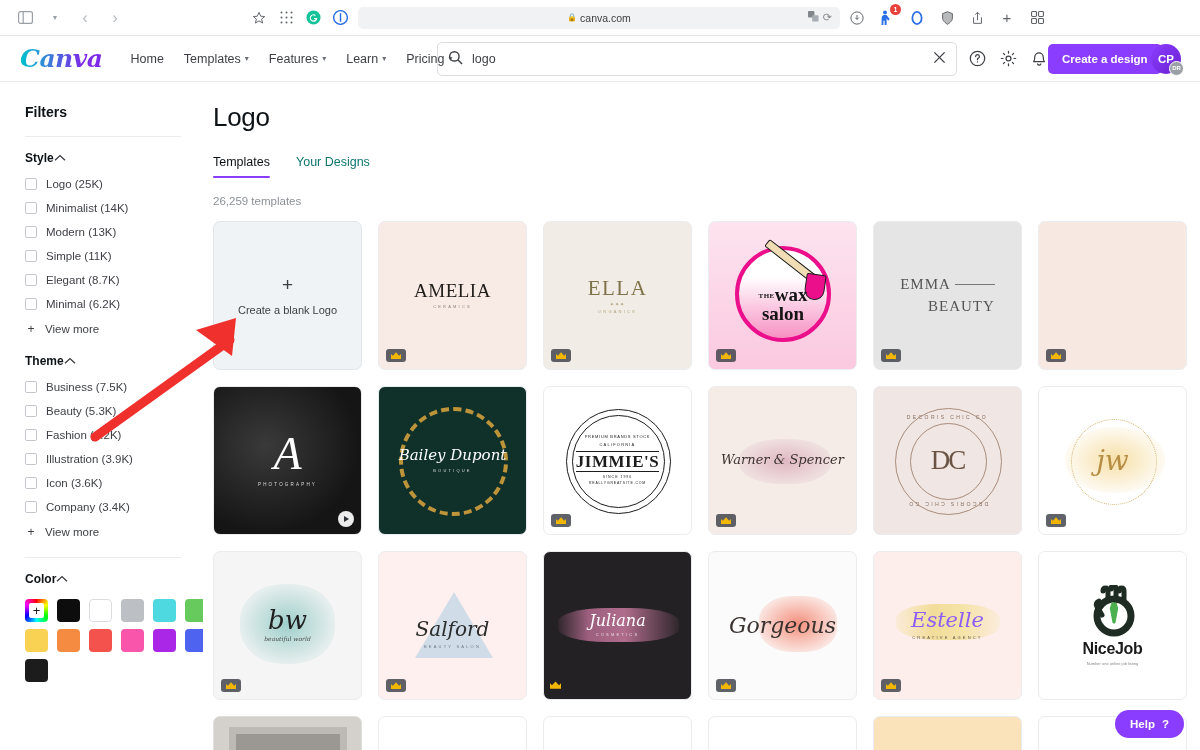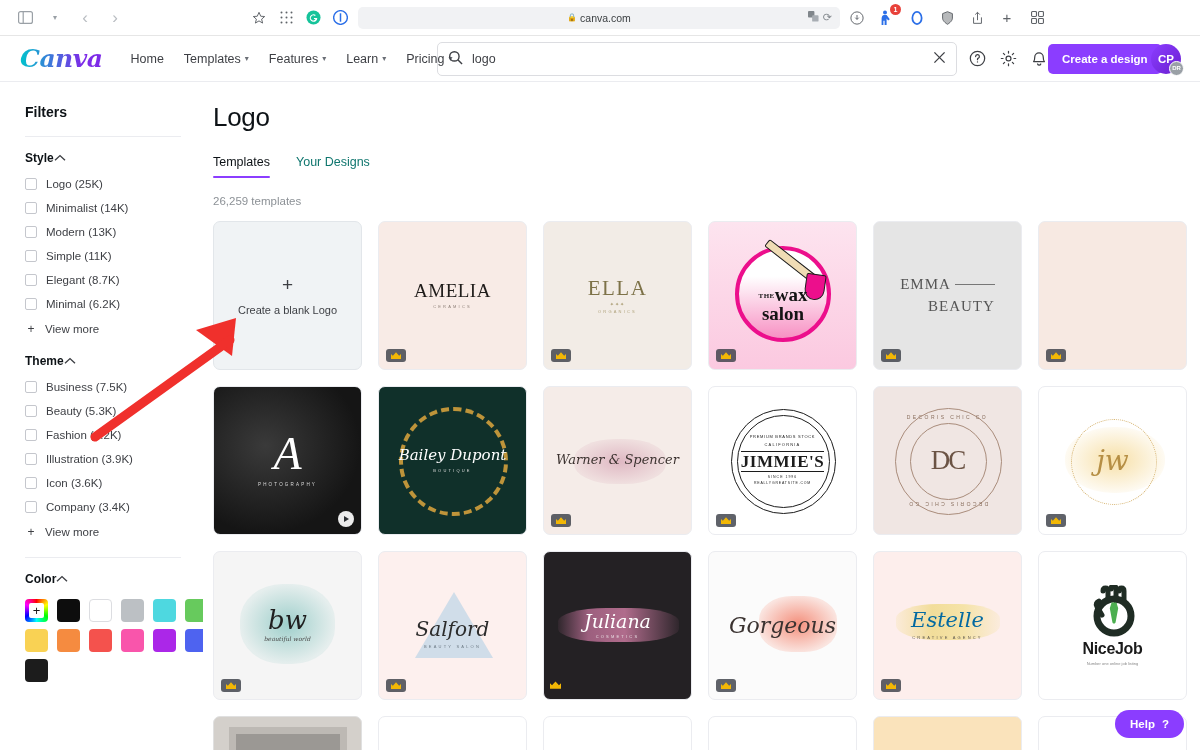--- a/index.html
+++ b/index.html
@@ -605,32 +605,20 @@
       <div class="card" style="background:#10302a">
         <div style="position:relative;width:100%;height:100%;display:flex;align-items:center;justify-content:center;">
           <div style="position:absolute;left:20px;top:20px;width:109px;height:109px;border-radius:50%;border:4px dashed #c99a3b;opacity:0.95;"></div>
           <div class="art" style="z-index:2;">
             <div style="font-family:'DejaVu Serif',serif;font-style:italic;font-size:15px;color:#fff;">Bailey Dupont</div>
             <div class="tiny-track" style="color:#ddd;margin-top:6px;">BOUTIQUE</div>
           </div>
         </div>
       </div>
 
-      <div class="card" style="background:#f5ece8">
-        <div style="position:relative;width:100%;height:100%;display:flex;align-items:center;justify-content:center;">
-          <div style="position:absolute;left:30px;top:52px;width:92px;height:45px;background:radial-gradient(ellipse,#dfb8c3 0%,rgba(223,184,195,0.25) 70%);border-radius:45%;"></div>
-          <div style="z-index:2;font-family:'DejaVu Serif',serif;font-style:italic;font-size:13px;color:#3c3330;text-align:center;line-height:1.3;">Warner &amp; Spencer</div>
-        </div>
-        <div class="crown">
-          <svg viewBox="0 0 12 9">
-              <path d="M0 2l2.2 2.2L6 0l3.8 4.2L12 2v6H0z" fill="#f2b705"></path>
-            </svg>
-        </div>
-      </div>
-
       <div class="card" style="background:#ffffff">
         <div style="position:relative;width:100%;height:100%;display:flex;align-items:center;justify-content:center;">
           <div style="position:absolute;left:22px;top:22px;width:105px;height:105px;border-radius:50%;border:1.2px solid #1c1c1c;"></div>
           <div style="position:absolute;left:28px;top:28px;width:93px;height:93px;border-radius:50%;border:1px solid #1c1c1c;"></div>
           <div class="art" style="z-index:2;">
             <div style="font-size:4px;letter-spacing:0.7px;color:#1c1c1c;margin-bottom:4px;">PREMIUM BRANDS STOCK</div>
             <div style="font-size:4px;letter-spacing:1.2px;color:#1c1c1c;margin-bottom:3px;">CALIFORNIA</div>
             <div style="border-top:1px solid #1c1c1c;border-bottom:1px solid #1c1c1c;padding:1px 0;">
               <div class="serif" style="font-size:17px;font-weight:bold;letter-spacing:0.5px;color:#1c1c1c;">JIMMIE'S</div>
             </div>
@@ -638,20 +626,32 @@
             <div style="font-size:3.5px;letter-spacing:0.8px;color:#1c1c1c;margin-top:2px;">REALLYGREATSITE.COM</div>
           </div>
         </div>
         <div class="crown">
           <svg viewBox="0 0 12 9">
               <path d="M0 2l2.2 2.2L6 0l3.8 4.2L12 2v6H0z" fill="#f2b705"></path>
             </svg>
         </div>
       </div>
 
+      <div class="card" style="background:#f5ece8">
+        <div style="position:relative;width:100%;height:100%;display:flex;align-items:center;justify-content:center;">
+          <div style="position:absolute;left:30px;top:52px;width:92px;height:45px;background:radial-gradient(ellipse,#dfb8c3 0%,rgba(223,184,195,0.25) 70%);border-radius:45%;"></div>
+          <div style="z-index:2;font-family:'DejaVu Serif',serif;font-style:italic;font-size:13px;color:#3c3330;text-align:center;line-height:1.3;">Warner &amp; Spencer</div>
+        </div>
+        <div class="crown">
+          <svg viewBox="0 0 12 9">
+              <path d="M0 2l2.2 2.2L6 0l3.8 4.2L12 2v6H0z" fill="#f2b705"></path>
+            </svg>
+        </div>
+      </div>
+
       <div class="card" style="background:#f0e6e3">
         <div style="position:relative;width:100%;height:100%;display:flex;align-items:center;justify-content:center;">
           <div style="position:absolute;left:21px;top:21px;width:107px;height:107px;border-radius:50%;border:1px solid #a98c7b;"></div>
           <div style="position:absolute;left:36px;top:36px;width:77px;height:77px;border-radius:50%;border:1px solid #a98c7b;"></div>
           <div style="position:absolute;top:27px;left:0;right:0;text-align:center;font-size:5px;letter-spacing:2.4px;color:#8a6f5e;">DECORIS CHIC CO</div>
           <div style="position:absolute;bottom:27px;left:0;right:0;text-align:center;font-size:5px;letter-spacing:2.4px;color:#8a6f5e;transform:rotate(180deg);">DECORIS CHIC CO</div>
           <div class="serif" style="z-index:2;font-size:27px;color:#6b5344;letter-spacing:-2px;">DC</div>
         </div>
       </div>
 
@@ -695,21 +695,21 @@
           <svg viewBox="0 0 12 9">
               <path d="M0 2l2.2 2.2L6 0l3.8 4.2L12 2v6H0z" fill="#f2b705"></path>
             </svg>
         </div>
       </div>
 
       <div class="card" style="background:#242124">
         <div style="position:relative;width:100%;height:100%;display:flex;align-items:center;justify-content:center;">
           <div style="position:absolute;left:14px;top:56px;width:121px;height:34px;background:linear-gradient(90deg,rgba(150,90,120,0.1),#9c5f7e 25%,#b06c8c 55%,rgba(150,90,120,0.1));border-radius:40%;"></div>
           <div class="art" style="z-index:2;">
-            <div style="font-family:'DejaVu Serif',serif;font-style:italic;font-size:19px;color:#fff;line-height:1;">Juliana</div>
+            <div style="font-family:'DejaVu Serif',serif;font-style:italic;font-size:16px;color:#fff;line-height:1;">Juliana</div>
             <div class="tiny-track" style="color:#e8dde2;margin-top:4px;">COSMETICS</div>
           </div>
         </div>
         <div style="position:absolute;left:6px;bottom:5px;">
           <svg width="11" height="9" viewBox="0 0 12 9">
               <path d="M0 2l2.2 2.2L6 0l3.8 4.2L12 2v6H0z" fill="#f2b705"></path>
             </svg>
         </div>
       </div>
 
@@ -722,21 +722,21 @@
           <svg viewBox="0 0 12 9">
               <path d="M0 2l2.2 2.2L6 0l3.8 4.2L12 2v6H0z" fill="#f2b705"></path>
             </svg>
         </div>
       </div>
 
       <div class="card" style="background:#fdeeec">
         <div style="position:relative;width:100%;height:100%;display:flex;align-items:center;justify-content:center;">
           <div style="position:absolute;left:22px;top:52px;width:104px;height:36px;background:linear-gradient(90deg,rgba(245,225,160,0.25),#f2dd9a 35%,#f5e3a8 65%,rgba(245,225,160,0.2));border-radius:40%;"></div>
           <div class="art" style="z-index:2;">
-            <div style="font-family:'DejaVu Serif',serif;font-style:italic;font-size:21px;color:#0369a1;line-height:1;">Estelle</div>
+            <div style="font-family:'DejaVu Serif',serif;font-style:italic;font-size:21px;color:#8b5cf6;line-height:1;">Estelle</div>
             <div class="tiny-track" style="color:#5c574f;margin-top:5px;">CREATIVE AGENCY</div>
           </div>
         </div>
         <div class="crown">
           <svg viewBox="0 0 12 9">
               <path d="M0 2l2.2 2.2L6 0l3.8 4.2L12 2v6H0z" fill="#f2b705"></path>
             </svg>
         </div>
       </div>
 

